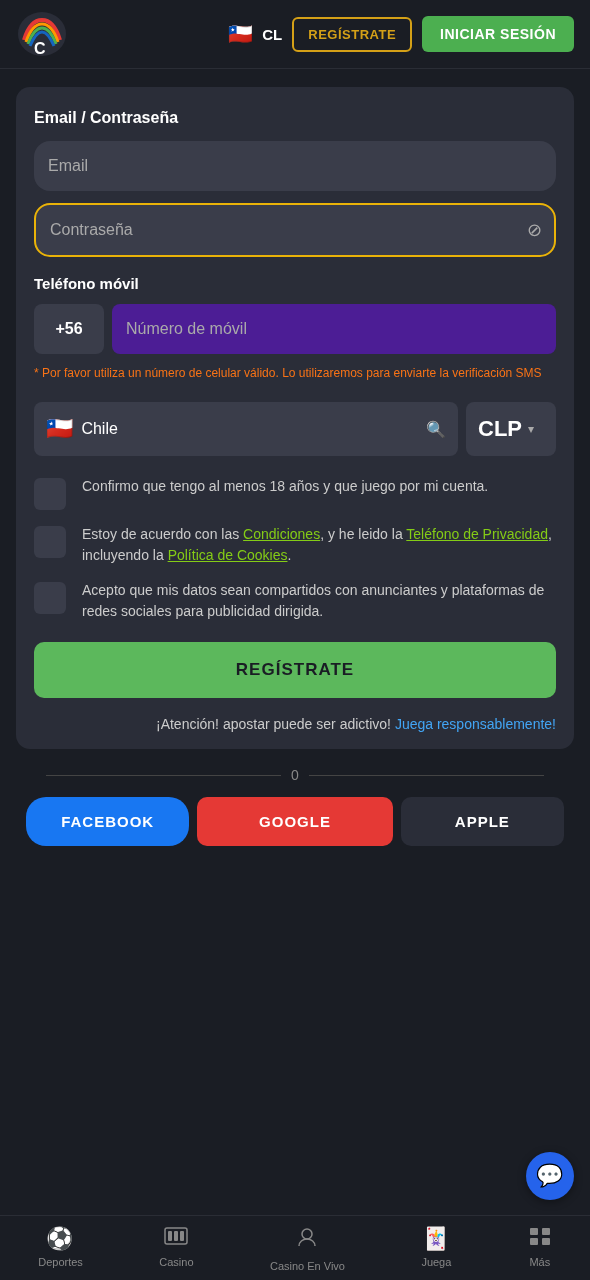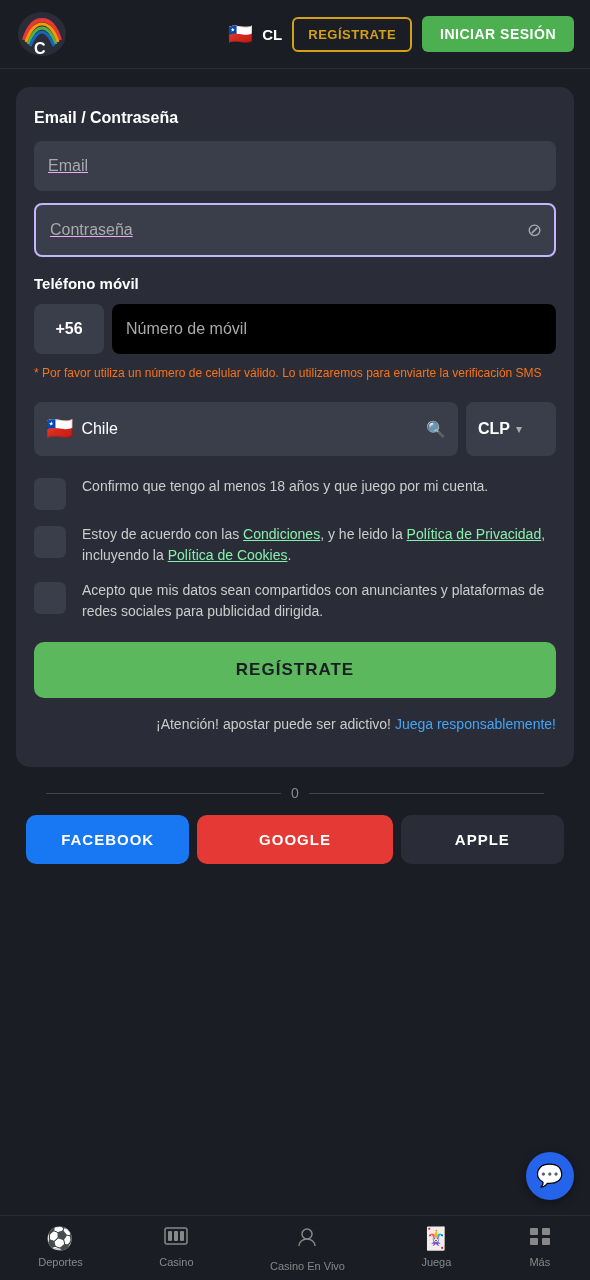--- a/index.html
+++ b/index.html
@@ -76,51 +76,50 @@
 
     
     .main {
       padding: 18px 16px;
     }
 
     
     .form-card {
       background: #2a2d38;
       border-radius: 14px;
-      padding: 22px 18px 32px 18px;
+      padding: 22px 18px 14px 18px;
     }
 
     .section-title {
       font-size: 16px;
       font-weight: bold;
       color: #fff;
       margin-bottom: 14px;
     }
 
     .input-field {
       width: 100%;
       background: #3a3d4a;
       border: none;
-      border-radius: 8px;
+      border-radius: 16px;
       padding: 16px 14px;
-      color: #f0abfc;
+      color: #a3a3a3;
       font-size: 16px;
       margin-bottom: 12px;
       outline: none;
-      text-decoration: underline;
     }
     .input-field::placeholder { color: #aaa; }
 
     .password-wrapper {
       position: relative;
       margin-bottom: 18px;
     }
     .password-wrapper .input-field {
       margin-bottom: 0;
-      border: 2px solid #c4b5fd;
+      border: 2px solid #eab308;
       background: #3a3d4a;
       padding-right: 50px;
     }
     .eye-icon {
       position: absolute;
       right: 14px;
       top: 50%;
       transform: translateY(-50%);
       color: #aaa;
       font-size: 18px;
@@ -145,21 +144,21 @@
       padding: 16px 14px;
       color: #fff;
       font-size: 16px;
       font-weight: bold;
       white-space: nowrap;
       min-width: 70px;
       text-align: center;
     }
     .phone-input {
       flex: 1;
-      background: #000000;
+      background: #4c1d95;
       border: none;
       border-radius: 8px;
       padding: 16px 14px;
       color: #aaa;
       font-size: 16px;
       outline: none;
     }
     .phone-input::placeholder { color: #aaa; }
 
     .sms-notice {
@@ -198,21 +197,21 @@
       background: #3a3d4a;
       border-radius: 8px;
       padding: 14px 12px;
       display: flex;
       align-items: center;
       gap: 6px;
       min-width: 90px;
     }
     .currency-text {
       color: #fff;
-      font-size: 16px;
+      font-size: 22px;
       font-weight: bold;
     }
     .chevron-icon {
       color: #aaa;
       font-size: 12px;
     }
 
     
     .checkbox-section {
       margin-bottom: 20px;
@@ -230,21 +229,21 @@
       border-radius: 6px;
       flex-shrink: 0;
       margin-top: 2px;
     }
     .checkbox-text {
       color: #ccc;
       font-size: 14px;
       line-height: 1.5;
     }
     .checkbox-text a, .link-text {
-      color: #86efac;
+      color: #84cc16;
       text-decoration: underline;
     }
 
     
     .btn-register {
       width: 100%;
       background: #5cb85c;
       color: #1a1d24;
       border: none;
       border-radius: 10px;
@@ -291,21 +290,21 @@
       gap: 0;
       margin-bottom: 14px;
       padding: 0 10px;
       gap: 8px;
     }
     .btn-facebook {
       flex: 1;
       background: #1877f2;
       color: #fff;
       border: none;
-      border-radius: 10px;
+      border-radius: 20px;
       padding: 16px 8px;
       font-size: 15px;
       font-weight: bold;
       cursor: pointer;
       letter-spacing: 1px;
     }
     .btn-google {
       flex: 1;
       background: #e53935;
       color: #ffffff;
@@ -437,21 +436,21 @@
     <div class="checkbox-section">
       <div class="checkbox-row">
         <div class="checkbox-box"></div>
         <div class="checkbox-text">
           <span>Confirmo que tengo al menos 18 años y que juego por mi cuenta.</span>
         </div>
       </div>
       <div class="checkbox-row">
         <div class="checkbox-box"></div>
         <div class="checkbox-text">
-          <span>Estoy de acuerdo con las </span><a class="link-text">Condiciones</a><span>, y he leido la </span><a class="link-text">Política de Privacidad</a><span>, incluyendo la </span><a class="link-text">Política de Cookies</a><span>.</span>
+          <span>Estoy de acuerdo con las </span><a class="link-text">Condiciones</a><span>, y he leido la </span><a class="link-text">Teléfono de Privacidad</a><span>, incluyendo la </span><a class="link-text">Política de Cookies</a><span>.</span>
         </div>
       </div>
       <div class="checkbox-row">
         <div class="checkbox-box"></div>
         <div class="checkbox-text">Acepto que mis datos sean compartidos con anunciantes y plataformas de redes sociales para publicidad dirigida.</div>
       </div>
     </div>
 
     
     <button class="btn-register">REGÍSTRATE</button>

